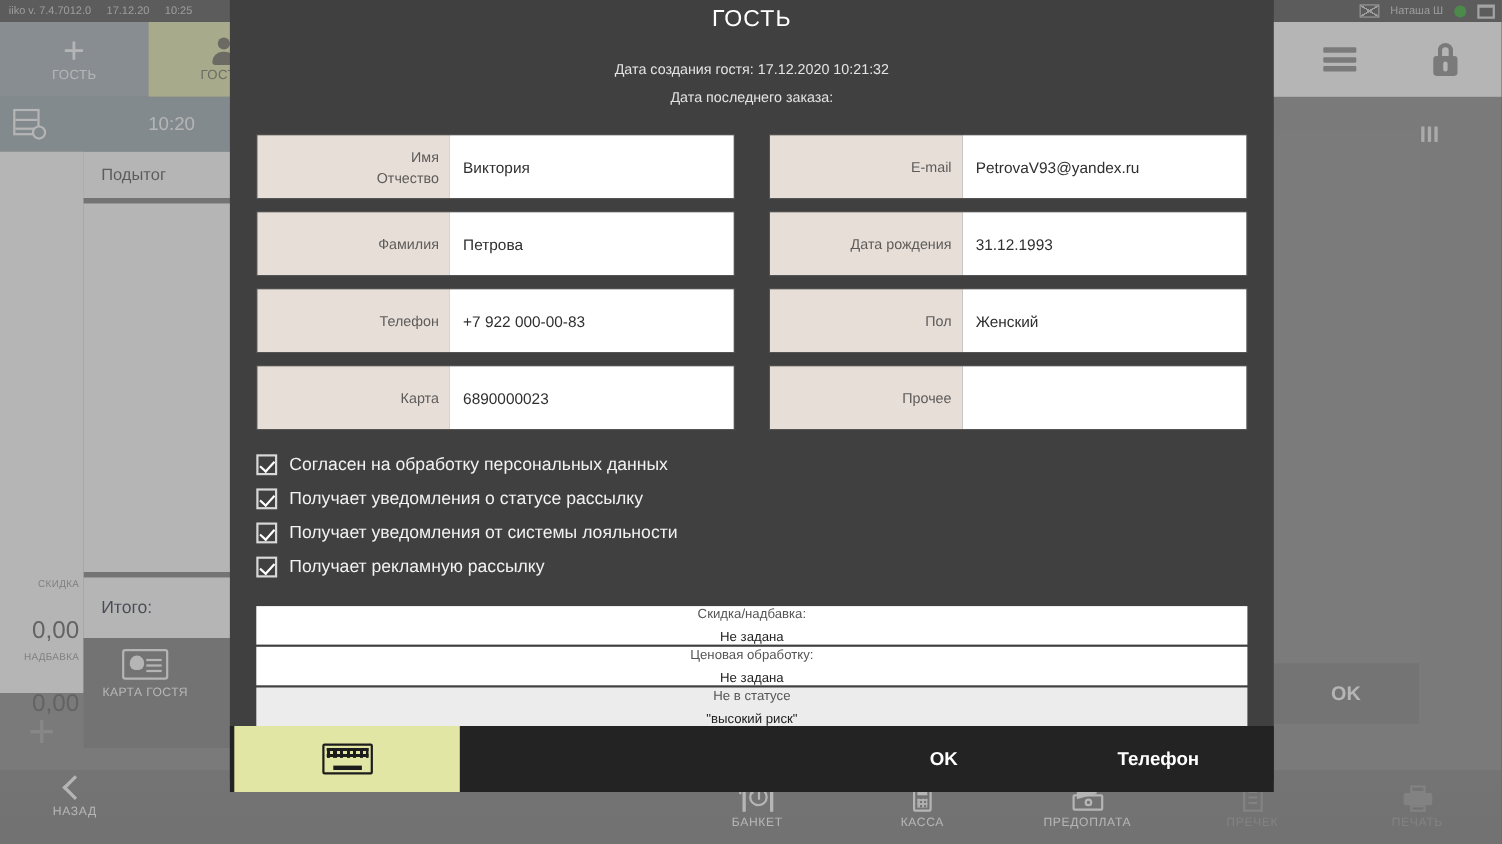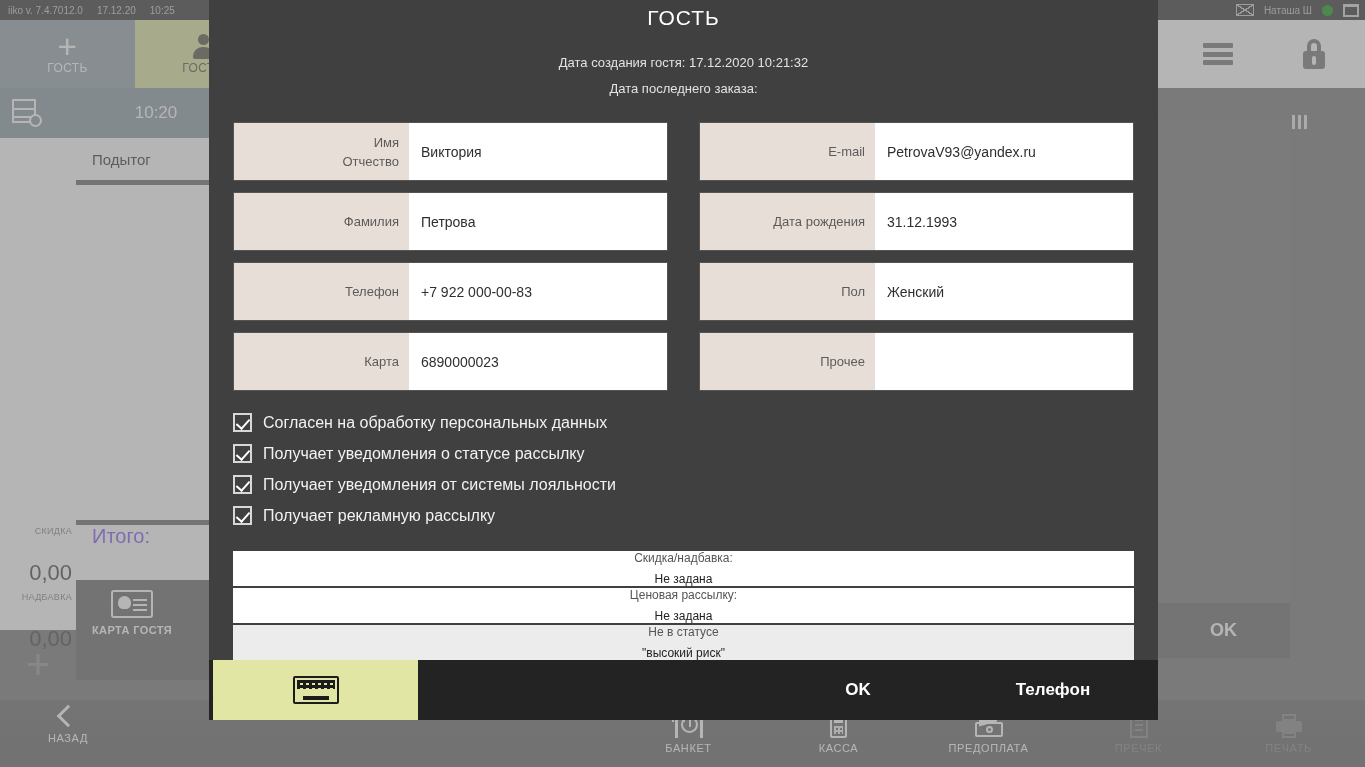--- a/index.html
+++ b/index.html
@@ -105,28 +105,28 @@
 
   .discount-block {
     position:absolute; top:520px; left:0; width:76px; height:110px;
     background:#ffffff; color:#3b3b3b; text-align:right; padding-right:4px;
   }
   .discount-block .lbl { font-size:9px; color:#8a8a8a; letter-spacing:.3px; padding-top:6px; }
   .discount-block .val { font-size:22px; color:#4a4a4a; font-weight:300;margin-top:24px; }
 
   .total-row {
     position:absolute; top:525px; left:76px; width:224px; height:55px;
-    background:#ffffff; color:#8b5cf6; font-size:20px;
-    display:flex; align-items:flex-start; padding-left:16px;
+    background:#ffffff; color:#0f172a; font-size:16px;
+    display:flex; align-items:center; padding-left:16px;
   }
   .guest-actions {
     position:absolute; top:580px; left:76px; width:224px; height:100px;
     background:#6d6d6d; display:flex; color:#ffffff;
   }
-  .ga-btn { width:112px; display:flex; flex-direction:column; align-items:center; padding-top:10px; gap:6px;font-weight:bold; }
+  .ga-btn { width:112px; display:flex; flex-direction:column; align-items:center; padding-top:10px; gap:6px; }
   .card-icon { width:42px; height:28px; border:2px solid #fff; border-radius:3px; position:relative; }
   .card-icon:before {
     content:""; position:absolute; left:5px; top:4px; width:13px; height:13px;
     border-radius:50% 50% 40% 40%; background:#fff;
   }
   .card-icon:after {
     content:""; position:absolute; right:4px; top:7px; width:14px; height:2px;
     background:#fff; box-shadow: 0 5px 0 #fff, 0 10px 0 #fff;
   }
   .ga-label { font-size:11px; letter-spacing:.4px; }
@@ -507,21 +507,21 @@
         <span>Получает рекламную рассылку</span>
       </div>
     </div>
 
     <div class="optbtns">
       <div class="optbtn">
         <span class="l1">Скидка/надбавка:</span>
         <span class="l2">Не задана</span>
       </div>
       <div class="optbtn">
-        <span class="l1">Ценовая рассылку:</span>
+        <span class="l1">Ценовая обработку:</span>
         <span class="l2">Не задана</span>
       </div>
       <div class="optbtn gray">
         <span class="l1">Не в статусе</span>
         <span class="l2">"высокий риск"</span>
       </div>
     </div>
 
     <div class="modal-footer">
       <div class="kbd-btn">

